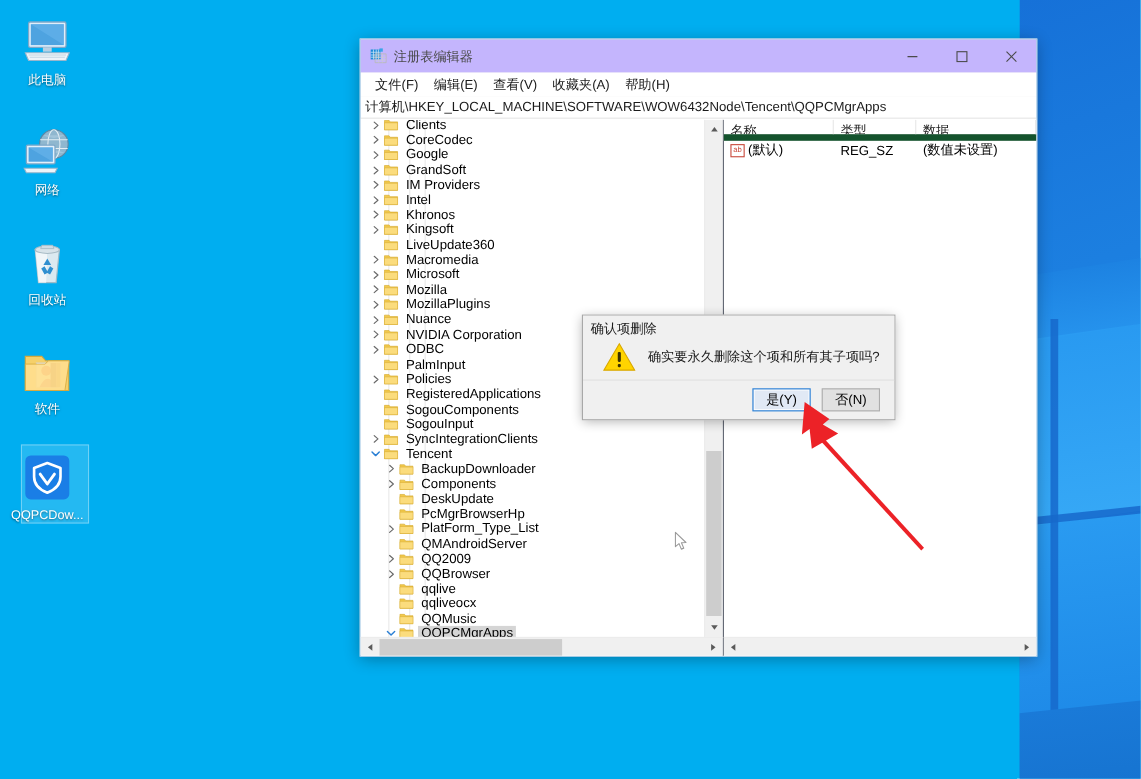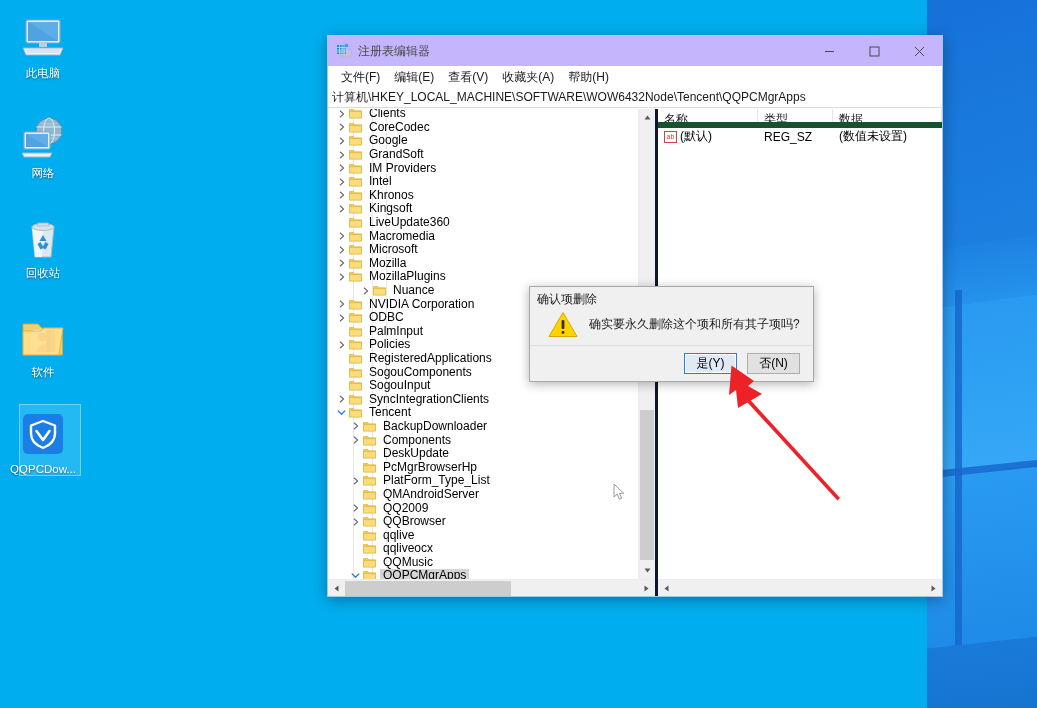--- a/index.html
+++ b/index.html
@@ -160,21 +160,21 @@
     min-height: 0;
     border-top: 1px solid #ffffff;
   }
 
   
   #treepane {
     width: 330px;
     position: relative;
     background: #ffffff;
     display: flex; flex-direction: column;
-    border-right: 3px solid #0f172a;
+    border-right: 1px solid #0f172a;
     min-width: 0;
   }
   #treeclip {
     flex: 1 1 auto;
     position: relative;
     overflow: hidden;
   }
   #treescroll {
     position: absolute;
     left: 0; top: -2px;
@@ -668,21 +668,21 @@
                   <svg width="8" height="8" viewBox="0 0 8 8">
                     <path d="M2.2 1 L5.6 4 L2.2 7" fill="none" stroke="#6b6b6b" stroke-width="1.1" stroke-linecap="round" stroke-linejoin="round"></path>
                   </svg>
                 </span>
                 <span class="fold"><svg width="13" height="11" viewBox="0 0 13 11">
                     <path d="M0.5 1.5 h4.2 l1.1 1.3 h6.7 v7.2 h-12 z" fill="#f2c94c" stroke="#d8ad33" stroke-width=".6"></path>
                     <path d="M0.5 3.6 h12 v6.4 h-12 z" fill="#fbdc7d" stroke="#d8ad33" stroke-width=".5"></path>
                   </svg></span>
                 <span class="lbl">MozillaPlugins</span>
               </div>
-              <div class="trow" style="padding-left: 6px; margin-left: 24px;">
+              <div class="trow" style="padding-left: 6px;">
                 <span class="twist">
                   <svg width="8" height="8" viewBox="0 0 8 8">
                     <path d="M2.2 1 L5.6 4 L2.2 7" fill="none" stroke="#6b6b6b" stroke-width="1.1" stroke-linecap="round" stroke-linejoin="round"></path>
                   </svg>
                 </span>
                 <span class="fold"><svg width="13" height="11" viewBox="0 0 13 11">
                     <path d="M0.5 1.5 h4.2 l1.1 1.3 h6.7 v7.2 h-12 z" fill="#f2c94c" stroke="#d8ad33" stroke-width=".6"></path>
                     <path d="M0.5 3.6 h12 v6.4 h-12 z" fill="#fbdc7d" stroke="#d8ad33" stroke-width=".5"></path>
                   </svg></span>
                 <span class="lbl">Nuance</span>

